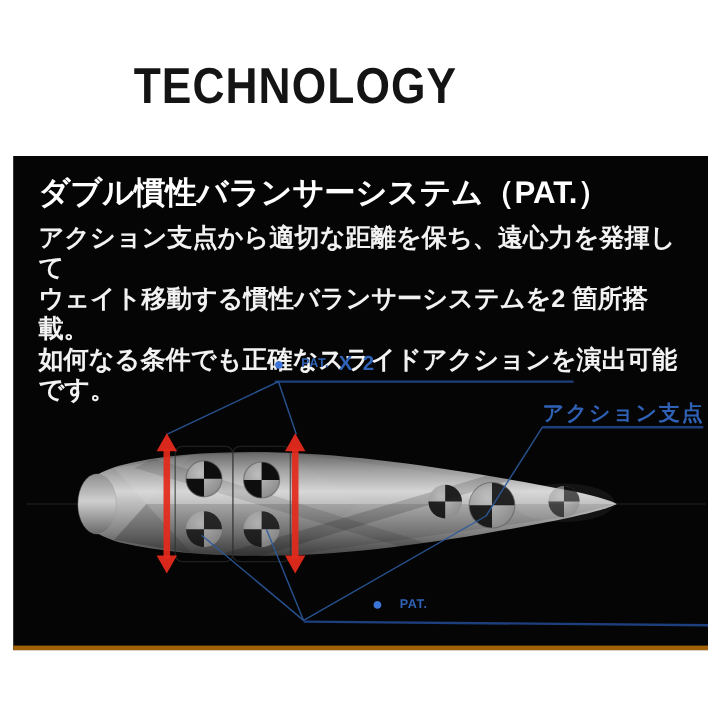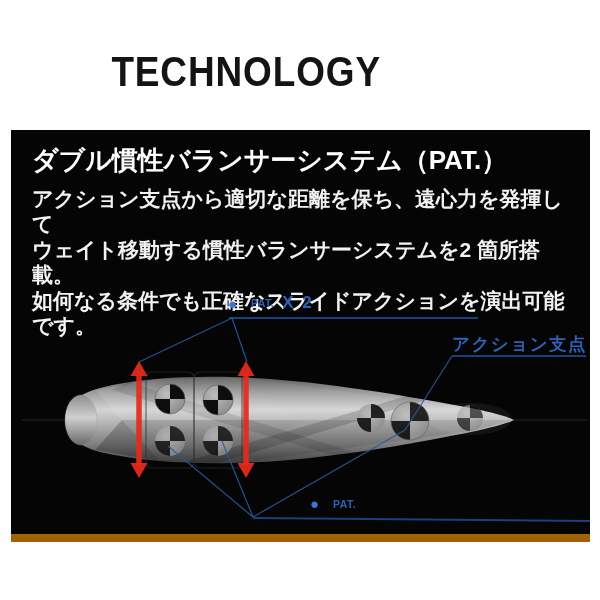--- a/index.html
+++ b/index.html
@@ -14,21 +14,21 @@
     display:flex;align-items:center;justify-content:center;
   }
   .header-title{
     font-size:42px;font-weight:bold;color:#141414;letter-spacing:1px;
     transform:scaleX(0.88);transform-origin:center;line-height:1;
     margin-top:14px;
   }
   
   .panel{
     position:absolute;left:11px;top:130px;width:579px;height:412px;
-    background:#050505;border-bottom:8px solid #a16207;box-sizing:border-box;
+    background:#050505;border-bottom:4px solid #a16207;box-sizing:border-box;
   }
   .panel-title{
     position:absolute;left:21px;top:15px;
     color:#ffffff;font-size:26px;font-weight:bold;line-height:30px;
     letter-spacing:0px;white-space:nowrap;
   }
   .panel-body{
     position:absolute;left:21px;top:56px;width:545px;
     color:#f2f2f2;font-size:21px;font-weight:600;line-height:25.4px;
     white-space:pre-line;

